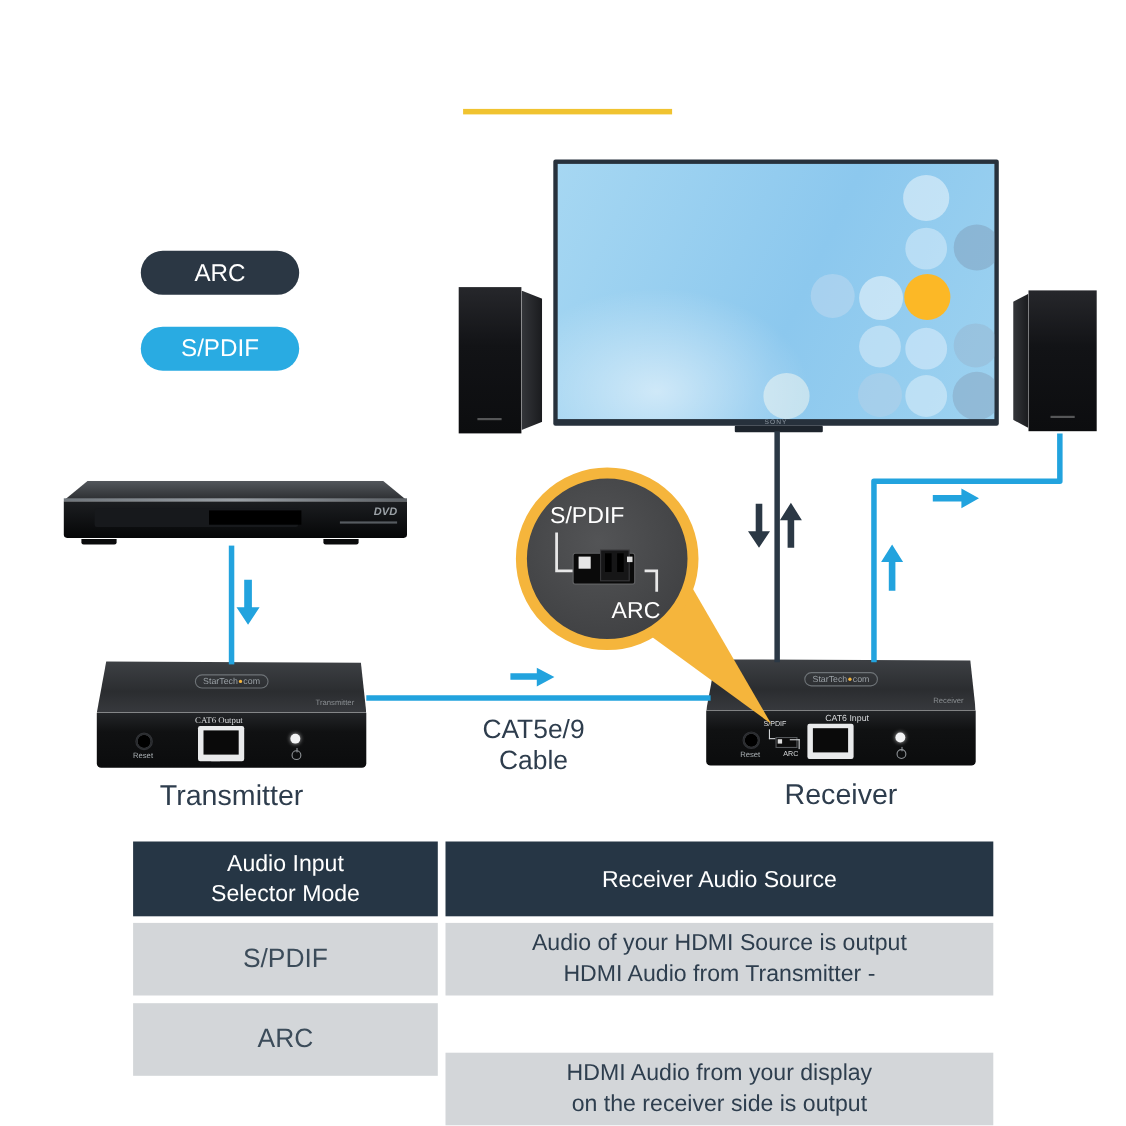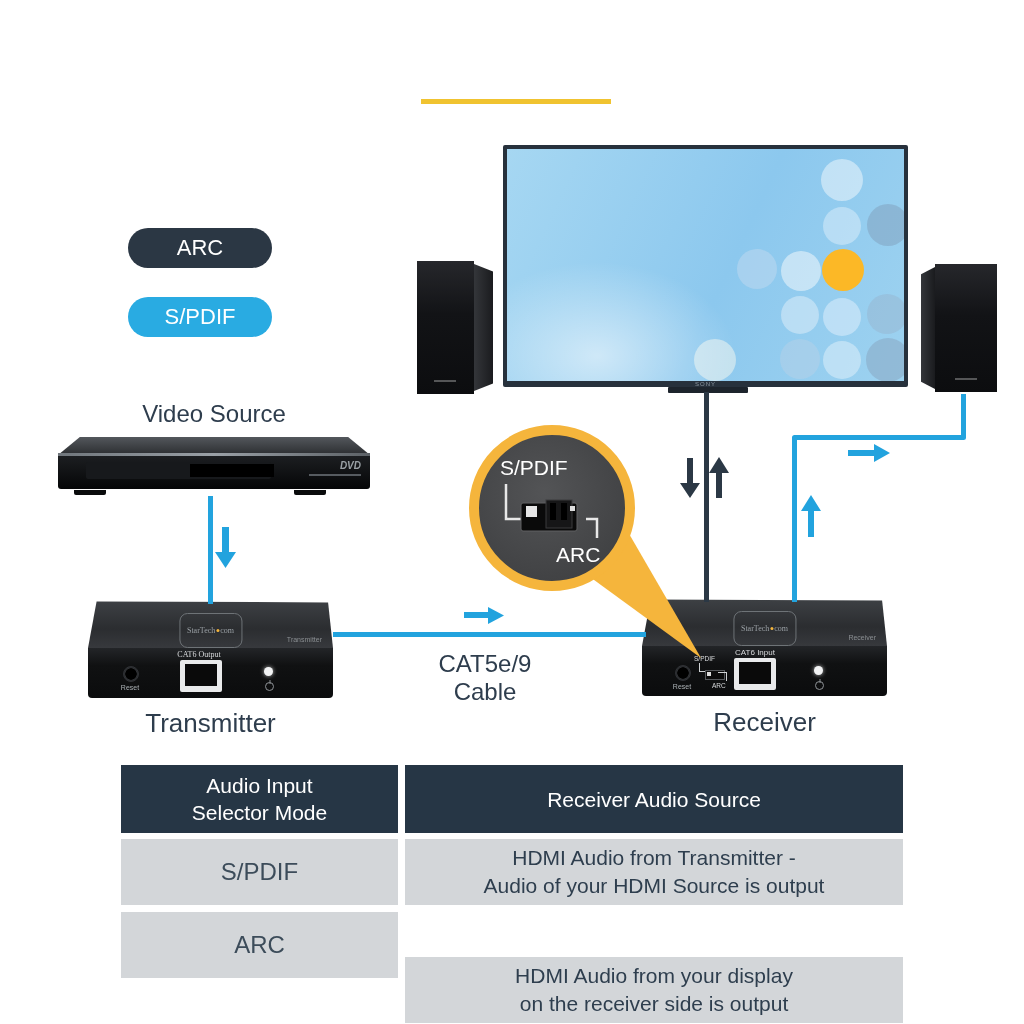--- a/index.html
+++ b/index.html
@@ -58,21 +58,21 @@
 
   
   .device{position:absolute;width:245px;height:100px;}
   .dev-tx{left:88px;top:600px;} .dev-rx{left:642px;top:598px;}
   .device-top{position:absolute;left:0;top:0;width:100%;height:48px;
         background:linear-gradient(180deg,#3e4145 0%,#2b2d30 60%,#37393d 100%);
         clip-path:polygon(3.5% 3%,98% 5%,100% 100%,0 100%);}
   .device-front{position:absolute;left:0;top:48px;width:100%;height:50px;
         background:linear-gradient(180deg,#232528,#101112 35%,#0b0c0d);border-radius:0 0 4px 4px;}
   .brand{position:absolute;left:50%;transform:translateX(-50%);top:13px;font-size:8px;color:#9aa0a5;
-        border:1px solid #6e7control3;border:1px solid #6e7377;border-radius:8px;padding:12px 7px;white-space:nowrap;font-family:Liberation Serif, serif;}
+        border:1px solid #6e7control3;border:1px solid #6e7377;border-radius:8px;padding:1px 7px;white-space:nowrap;}
   .brand .dot{display:inline-block;width:3px;height:3px;border-radius:50%;background:#f5b53c;margin:0 1px 1px 1px;}
   .top-badge{position:absolute;right:11px;top:36px;font-size:7px;color:#8a8e92;}
   .reset-btn{position:absolute;width:14px;height:14px;border-radius:50%;
         background:radial-gradient(circle,#000 55%,#2e3033 60%,#1a1c1e 100%);border:1px solid #303236;}
   .tiny-label{position:absolute;font-size:7px;color:#aab0b4;text-align:center;}
   .port{position:absolute;width:42px;height:32px;background:#e9eaeb;border-radius:2px;}
   .port-jack{position:absolute;left:5px;top:4px;width:32px;height:22px;background:#0a0a0a;}
   .port-notch{position:absolute;left:12px;bottom:0;width:8px;height:3px;background:#e9eaeb;}
   .led{position:absolute;width:9px;height:9px;border-radius:50%;background:#f2f3f4;
         box-shadow:0 0 4px rgba(255,255,255,.7);}
@@ -99,21 +99,20 @@
 </head>
 <body>
 
 <div class="canvas">
 
   <div class="title-underline"></div>
 
   <div class="pill pill-arc">ARC</div>
   <div class="pill pill-spdif">S/PDIF</div>
 
-  <div class="diagram-label video-source-label">Video Source</div>
   <div class="dvd">
     <div class="dvd-top"></div>
     <div class="dvd-strip"></div>
     <div class="dvd-front">
       <div class="dvd-tray"></div>
       <div class="dvd-window"></div>
       <div class="dvd-logo">DVD</div>
       <div class="dvd-logo-sub"></div>
     </div>
     <div class="dvd-foot" style="left:16px;"></div>
@@ -173,21 +172,21 @@
     <div class="brand"><span>StarTech</span><span class="dot"></span><span>com</span></div>
     <div class="top-badge">Receiver</div>
     <div class="device-front"></div>
     <div class="reset-btn" style="left:33px;top:67px;"></div>
     <div class="tiny-label" style="left:26px;top:85px;width:28px;">Reset</div>
     <div class="mini-label" style="left:52px;top:57px;">S/PDIF</div>
     <div class="mini-bracket-l" style="left:57px;top:65px;"></div>
     <div class="mini-switch" style="left:63px;top:72px;"></div>
     <div class="mini-bracket-r" style="left:76px;top:74px;"></div>
     <div class="mini-label" style="left:70px;top:84px;">ARC</div>
-    <div class="tiny-label" style="left:78px;top:50px;width:70px;font-size:8px;color:#d8dadc;">CAT6 Input</div>
+    <div class="tiny-label" style="left:78px;top:50px;width:70px;font-size:8px;color:#d8dadc;text-align:right;">CAT6 Input</div>
     <div class="port" style="left:92px;top:60px;">
       <div class="port-jack"></div>
       <div class="port-notch"></div>
     </div>
     <div class="led" style="left:172px;top:68px;"></div>
     <div class="power" style="left:173px;top:83px;"></div>
   </div>
   <div class="diagram-label rx-caption">Receiver</div>
 
   <div class="diagram-label cable-label">CAT5e/9 Cable</div>
@@ -196,22 +195,22 @@
     <div>Audio Input</div>
     <div>Selector Mode</div>
   </div>
   <div class="tbl-cell tbl-head" style="left:405px;top:765px;width:498px;height:68px;text-align:right;">
     <div>Receiver Audio Source</div>
   </div>
   <div class="tbl-cell tbl-row" style="left:121px;top:839px;width:277px;height:66px;">
     <div class="tbl-mode">S/PDIF</div>
   </div>
   <div class="tbl-cell tbl-row" style="left:405px;top:839px;width:498px;height:66px;">
+    <div class="tbl-desc">Audio of your HDMI Source is output</div>
     <div class="tbl-desc">HDMI Audio from Transmitter -</div>
-    <div class="tbl-desc">Audio of your HDMI Source is output</div>
   </div>
   <div class="tbl-cell tbl-row" style="left:121px;top:912px;width:277px;height:66px;">
     <div class="tbl-mode">ARC</div>
   </div>
   <div class="tbl-cell tbl-row" style="left:405px;top:912px;width:498px;height:66px;margin-top:45px;">
     <div class="tbl-desc">HDMI Audio from your display</div>
     <div class="tbl-desc">on the receiver side is output</div>
   </div>
 
   <svg class="overlay" width="1024" height="1024" viewBox="0 0 1024 1024">

